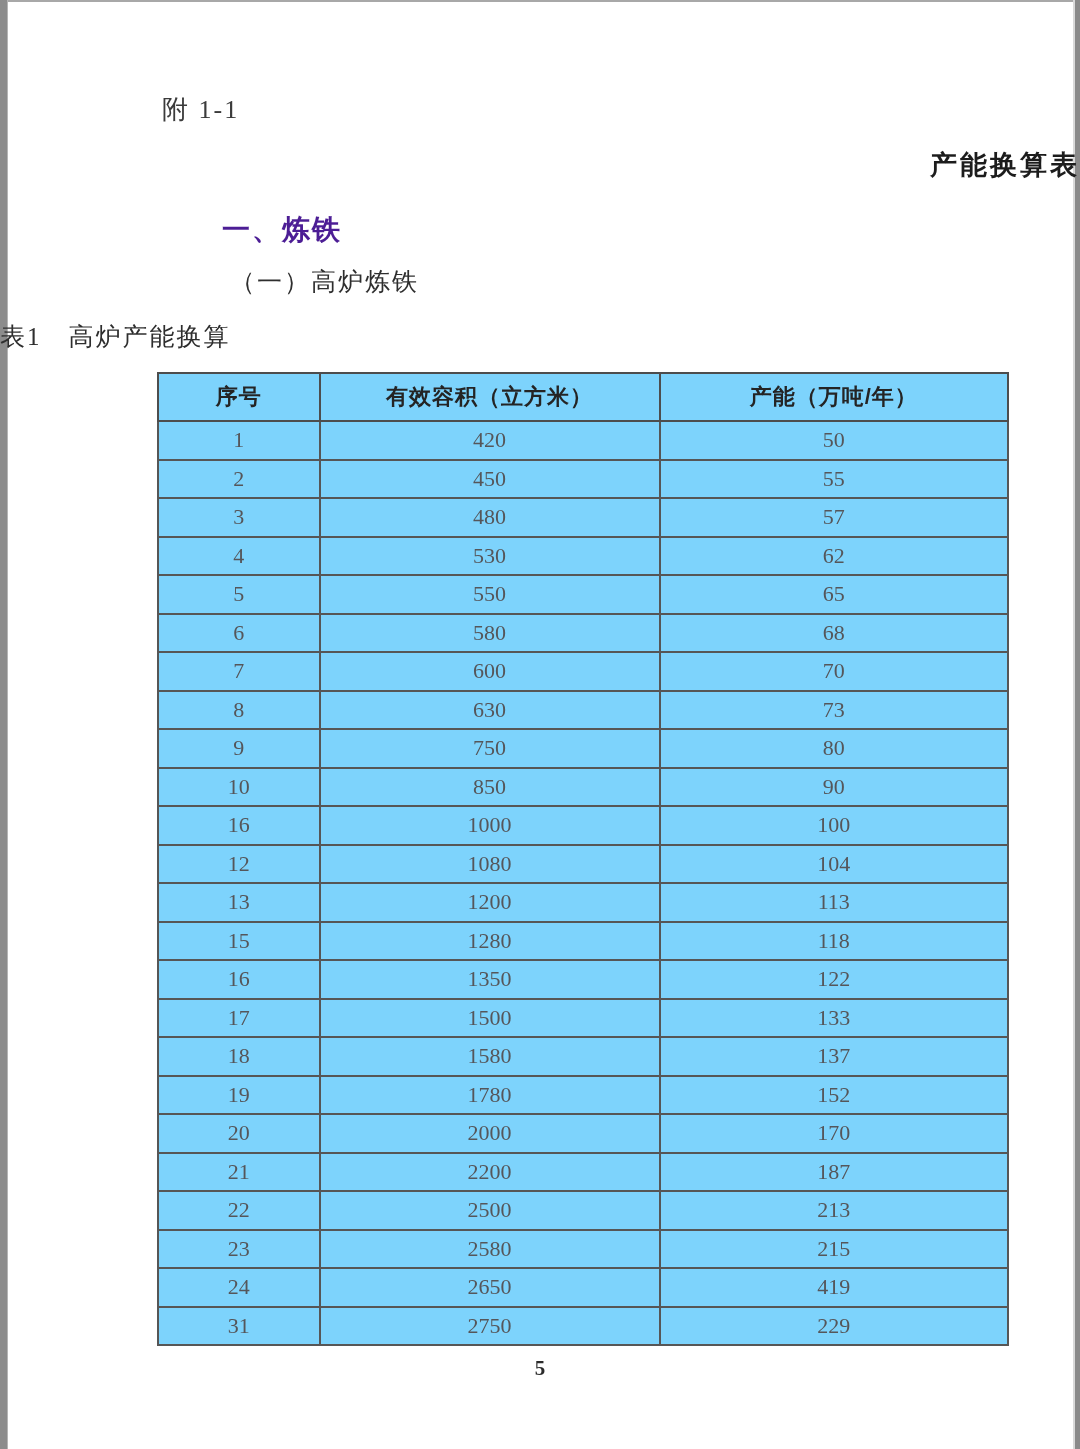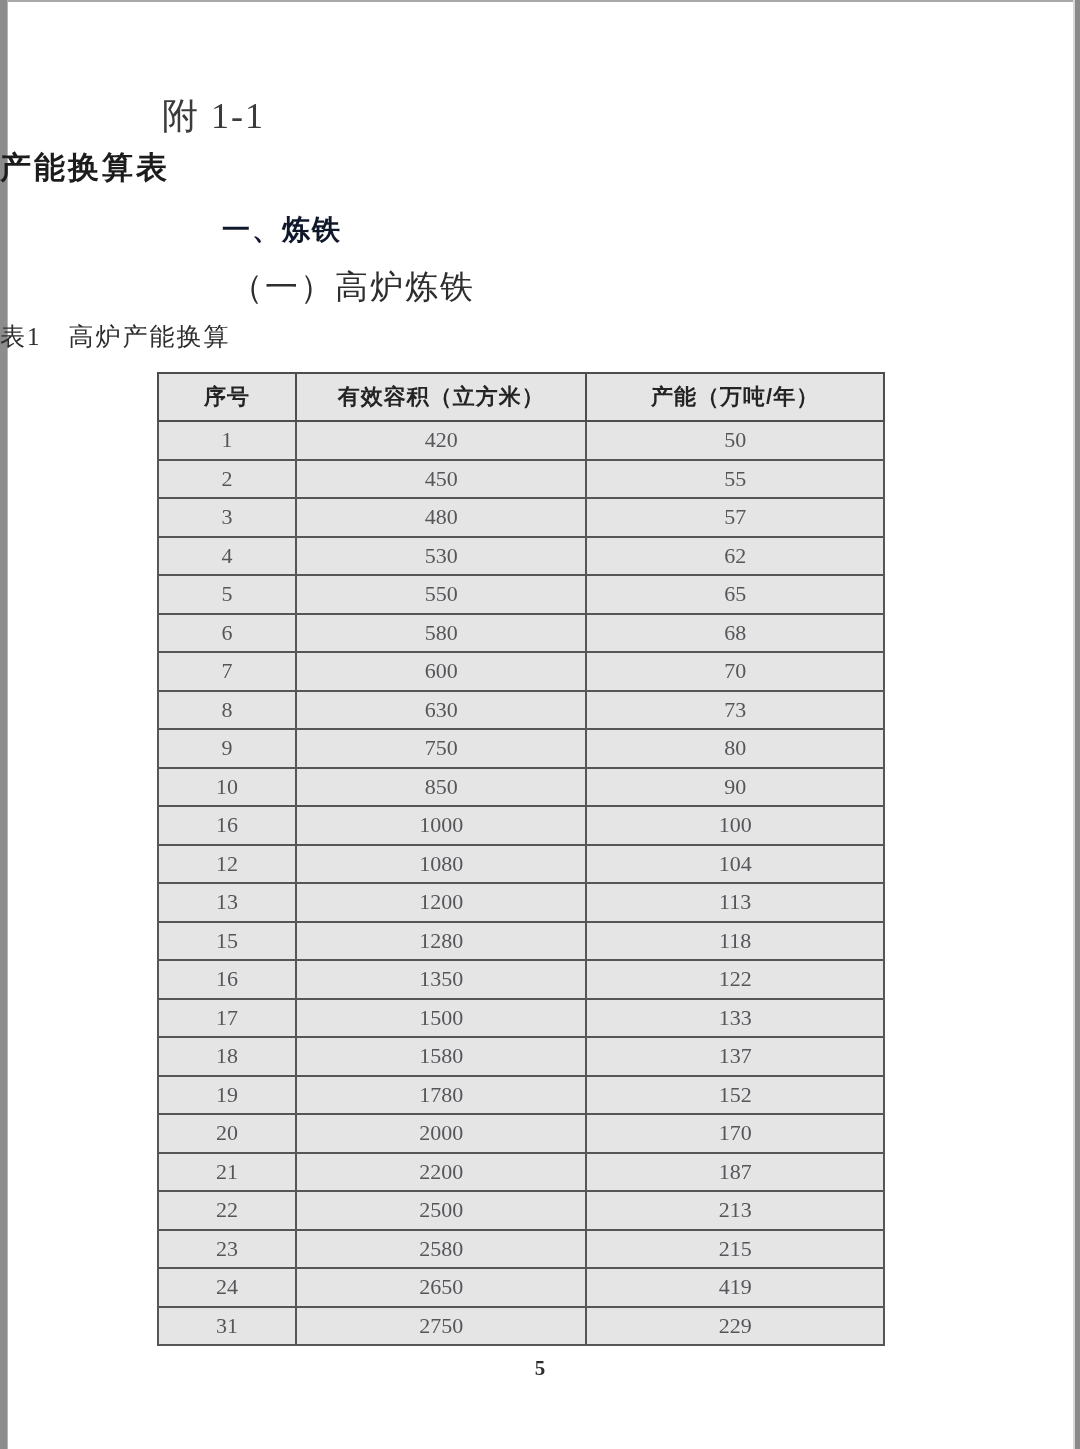--- a/index.html
+++ b/index.html
@@ -32,71 +32,71 @@
   }
   .edge-top {
     position: absolute;
     left: 0; top: 0;
     width: 1080px; height: 2px;
     background: #a8a8a8;
   }
   .attachment-label {
     position: absolute;
     left: 162px; top: 92px;
-    font-size: 36px;
+    font-size: 26px;
     letter-spacing: 2px;
     color: #3b3b3b;
   }
   .doc-title {
     position: absolute;
     left: 0; top: 147px;
     width: 1080px;
     margin: 0;
-    text-align: left;
+    text-align: right;
     font-family: "Liberation Sans", "DejaVu Sans", sans-serif;
     font-weight: 700;
-    font-size: 31px;
+    font-size: 27px;
     color: #1c1c1c;
     letter-spacing: 3px;
   }
   .section-heading {
     position: absolute;
     left: 222px; top: 211px;
     margin: 0;
     font-family: Liberation Sans, sans-serif;
     font-weight: 700;
     font-size: 28px;
-    color: #0f172a;
+    color: #4c1d95;
     letter-spacing: 2px;
   }
   .subsection-heading {
     position: absolute;
     left: 230px; top: 265px;
     margin: 0;
     font-weight: 400;
-    font-size: 33px;
+    font-size: 25px;
     color: #2e2e2e;
     letter-spacing: 2px;
   }
   .table-caption {
     position: absolute;
     left: 0; top: 320px;
     width: 1080px;
     text-align: left;
     font-size: 25px;
     color: #2e2e2e;
     letter-spacing: 2px;
   }
   table.capacity-table {
     position: absolute;
     left: 157px; top: 372px;
-    width: 728px;
+    width: 852px;
     border-collapse: collapse;
     table-layout: fixed;
-    background: #e5e5e5;
+    background: #7dd3fc;
   }
   table.capacity-table col.c1 { width: 19%; }
   table.capacity-table col.c2 { width: 40%; }
   table.capacity-table col.c3 { width: 41%; }
   table.capacity-table th {
     height: 44px;
     border: 2px solid #4d4d4d;
     font-family: "Liberation Sans", "DejaVu Sans", sans-serif;
     font-weight: 700;
     font-size: 22px;

